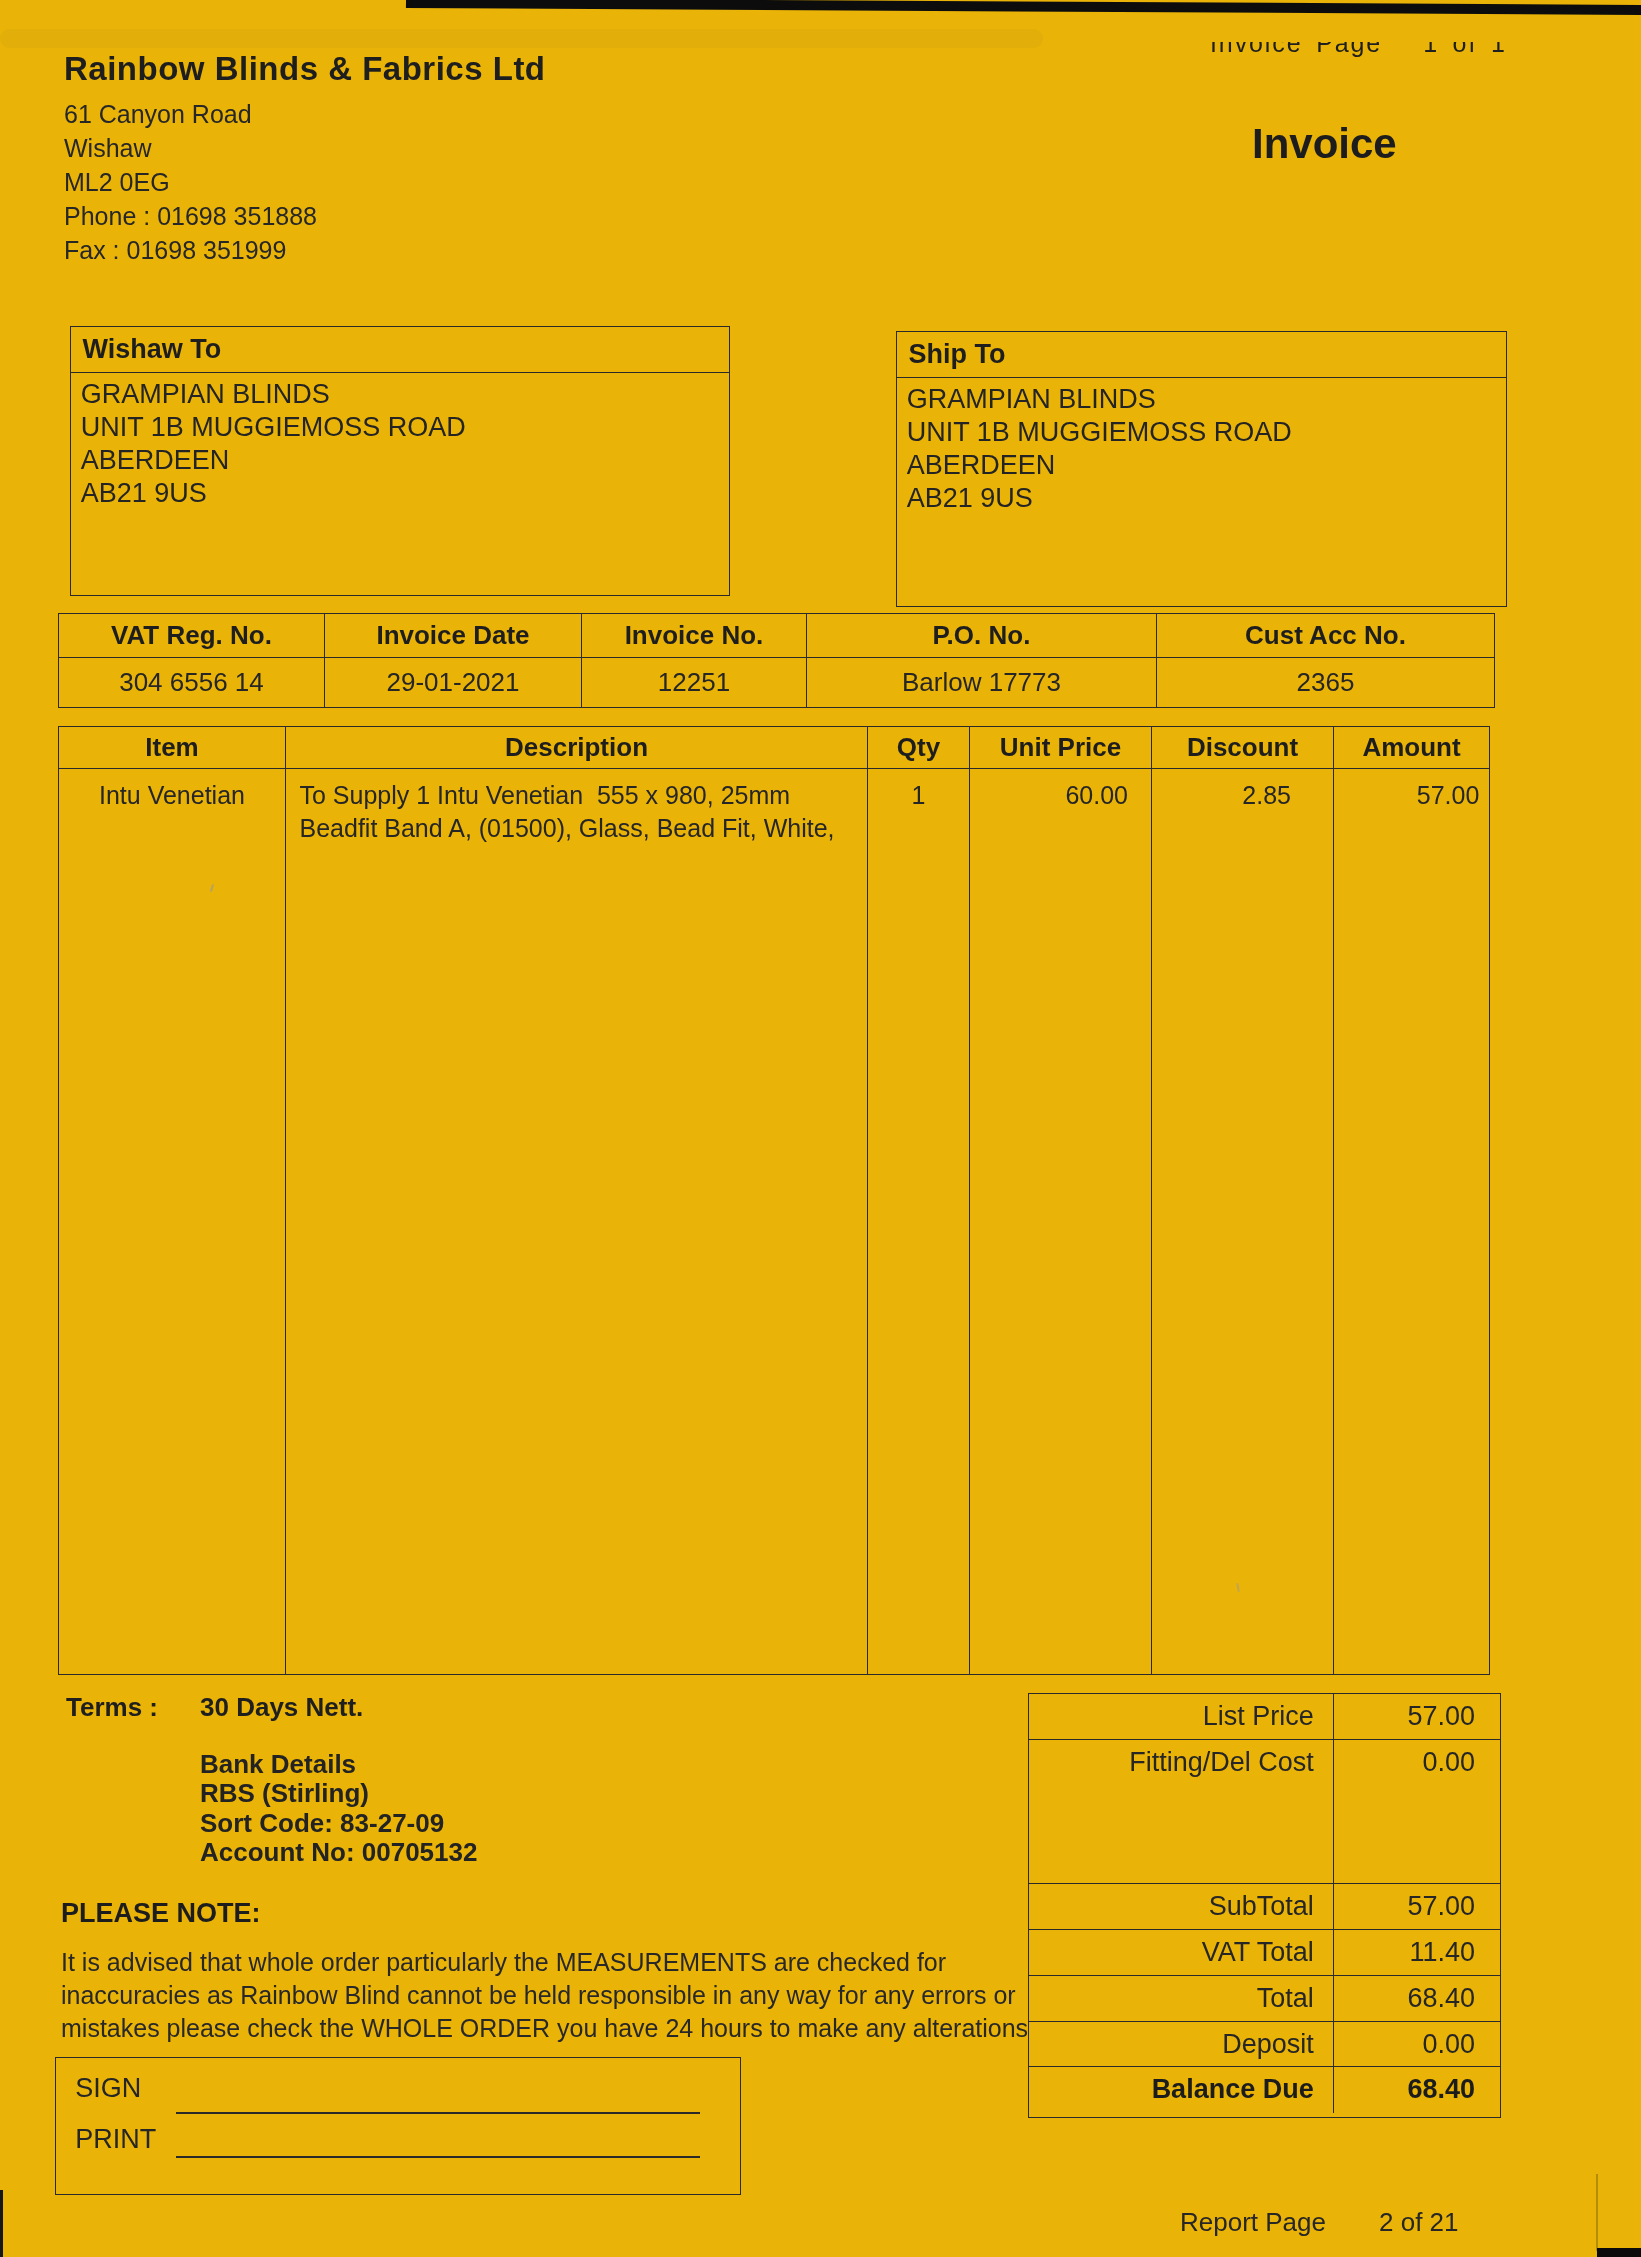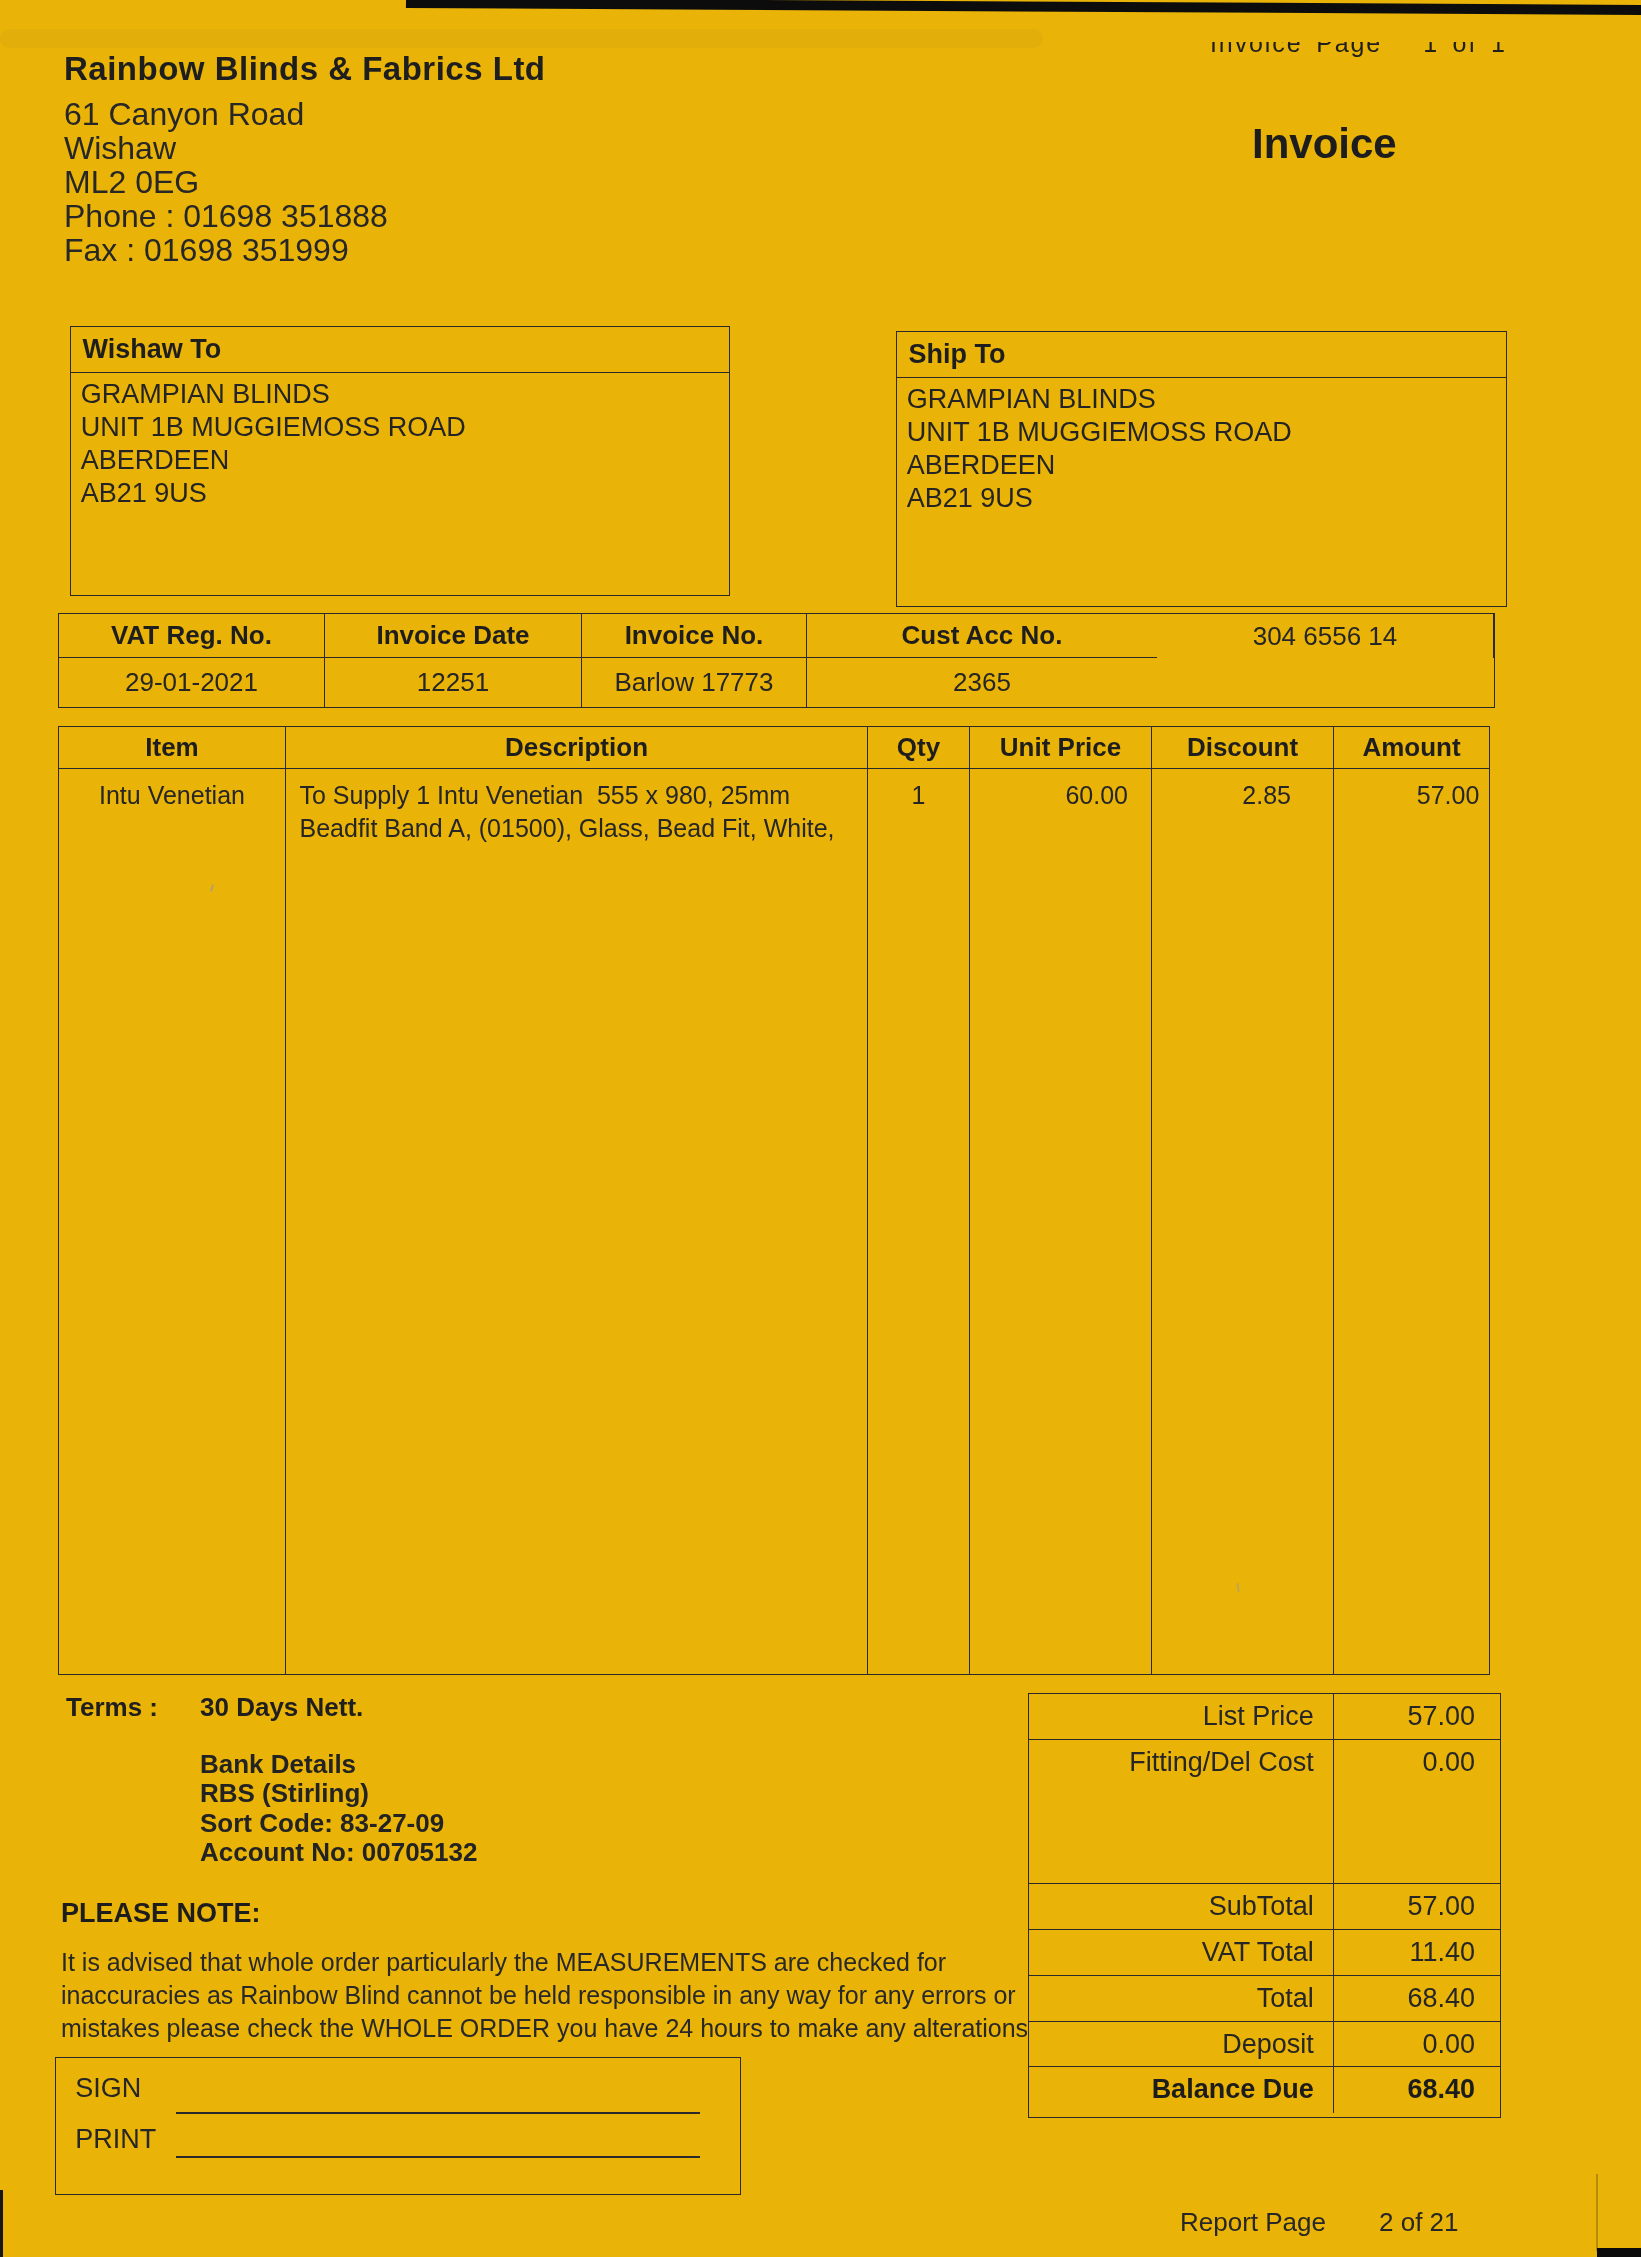--- a/index.html
+++ b/index.html
@@ -19,21 +19,21 @@
     background:rgba(70,70,70,0.045); border-radius:9.7px; }
   .scan-edge-left { position:absolute; left:0; top:2190px; width:2.9px; height:68px; background:#161616; }
   .scan-corner-br { position:absolute; left:1597px; top:2248px; width:44px; height:9.7px; background:#0b0b0b; }
   .scan-line-right { position:absolute; left:1596px; top:2174px; width:1.9px; height:77px; background:rgba(0,0,0,0.22); }
   .artifact { position:absolute; background:#9a9a96; border-radius:1.9px; }
   .artifact-tick { left:211px; top:884px; width:1.9px; height:7.7px; transform:rotate(18deg); opacity:.6; }
   .artifact-quote { left:1237px; top:1583px; width:1.9px; height:8.7px; transform:rotate(-10deg); opacity:.5; }
   
   .company { position:absolute; left:64px; top:50px; }
   .company-name { font-size:33px; font-weight:bold; letter-spacing:0.5px; color:#1e1e1e; margin-bottom:8.7px; }
-  .company-line { font-size:32px; line-height:34px; color:#272727; }
+  .company-line { font-size:25px; line-height:34px; color:#272727; }
   
   .page-label-clip { position:absolute; left:1210px; top:42px; width:319px; height:18.3px; overflow:hidden; }
   .page-label-text { position:relative; top:-12.6px; display:block; font-size:25px; color:#1f1f1f;
     letter-spacing:1.9px; word-spacing:4.8px; white-space:nowrap; }
   .page-label-text .gap { display:inline-block; width:41px; }
   
   .doc-title { position:absolute; left:1252px; top:120px; font-size:42px; font-weight:bold; color:#1d1d1d; }
   
   .addr-box { position:absolute; border:1.9px solid #2a2a2a; background:transparent; }
   .addr-box.invoice-to { left:70px; top:326px; width:660px; height:270px; }
@@ -138,20 +138,21 @@
       <div>UNIT 1B MUGGIEMOSS ROAD</div>
       <div>ABERDEEN</div>
       <div>AB21 9US</div>
     </div>
   </div>
 
   <div class="meta-table">
     <div class="meta-cell hdr cr">VAT Reg. No.</div>
     <div class="meta-cell hdr cr">Invoice Date</div>
     <div class="meta-cell hdr cr">Invoice No.</div>
+    <div class="meta-cell hdr cr">P.O. No.</div>
     <div class="meta-cell hdr">Cust Acc No.</div>
     <div class="meta-cell cr">304 6556 14</div>
     <div class="meta-cell cr">29-01-2021</div>
     <div class="meta-cell cr">12251</div>
     <div class="meta-cell cr">Barlow 17773</div>
     <div class="meta-cell">2365</div>
   </div>
 
   <div class="items-table">
     <div class="it-cell hdr cr">Item</div>

